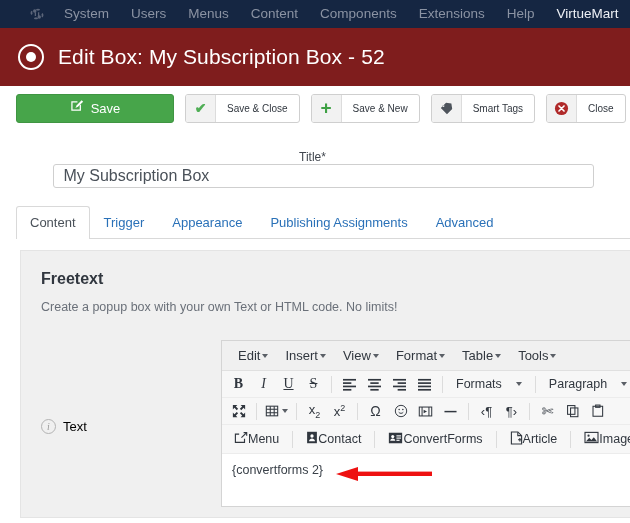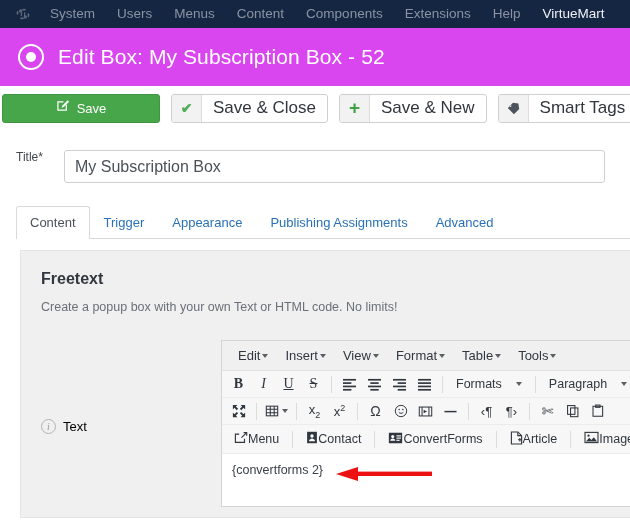--- a/index.html
+++ b/index.html
@@ -10,21 +10,21 @@
     font-family: "Liberation Sans", sans-serif;
     -webkit-font-smoothing: antialiased;
   }
 
   
   .topnav {
     height: 28px;
     background: #152642;
     display: flex;
     align-items: center;
-    padding-left: 14px;
+    padding-left: 28px;
     white-space: nowrap;
     overflow: hidden;
   }
   .joomla-logo {
     width: 18px; height: 18px;
     margin-right: 18px;
     display: flex; align-items: center; justify-content: center;
     flex: none;
   }
   .joomla-logo svg { display: block; }
@@ -34,21 +34,21 @@
     margin-right: 22px;
     cursor: pointer;
     line-height: 28px;
     flex: none;
   }
   .topnav-item.bright { color: #eef1f6; }
 
   
   .titlebar {
     height: 58px;
-    background: #d946ef;
+    background: #7f1d1d;
     display: flex;
     align-items: center;
     padding-left: 18px;
   }
   .title-icon {
     width: 26px; height: 26px;
     border-radius: 50%;
     border: 2.5px solid #ffffff;
     display: flex; align-items: center; justify-content: center;
     margin-right: 14px;
@@ -64,21 +64,21 @@
     font-size: 21px;
     letter-spacing: .1px;
   }
 
   
   .toolbar {
     height: 44px;
     background: #ffffff;
     display: flex;
     align-items: center;
-    padding-left: 2px;
+    padding-left: 16px;
     gap: 11px;
     white-space: nowrap;
     overflow: hidden;
   }
   .btn {
     height: 29px;
     display: flex;
     align-items: stretch;
     border: 1px solid #cfcfcf;
     border-radius: 3px;
@@ -90,43 +90,45 @@
   .btn .ic {
     width: 30px;
     display: flex; align-items: center; justify-content: center;
     background: #f2f2f2;
     border-right: 1px solid #dcdcdc;
     flex: none;
   }
   .btn .lbl {
     display: flex; align-items: center;
     padding: 0 11px;
-    font-size: 17px;
+    font-size: 10px;
     color: #31373f;
   }
   .btn-save {
     height: 29px;
     width: 158px;
     background: #47a54a;
     border: 1px solid #3f9542;
     border-radius: 3px;
     display: flex; align-items: center; justify-content: center;
     gap: 7px;
     cursor: pointer;
     flex: none;
   }
   .btn-save .lbl { color: #ffffff; font-size: 13px; padding: 0; }
   .check { color: #4fae55; font-size: 14px; font-weight: bold; line-height: 1; }
   .plus { color: #3ea144; font-size: 19px; font-weight: bold; line-height: 1; margin-top: -2px; }
 
   
   .field-row {
     display: flex;
+    align-items: center;
     padding: 20px 0 0 16px;
     height: 58px;
+    flex-direction: column;
   }
   .field-label {
     font-size: 12px;
     color: #41474f;
     width: 48px;
     flex: none;
   }
   .field-label .req { color: #41474f; }
   .title-input {
     width: 541px;

